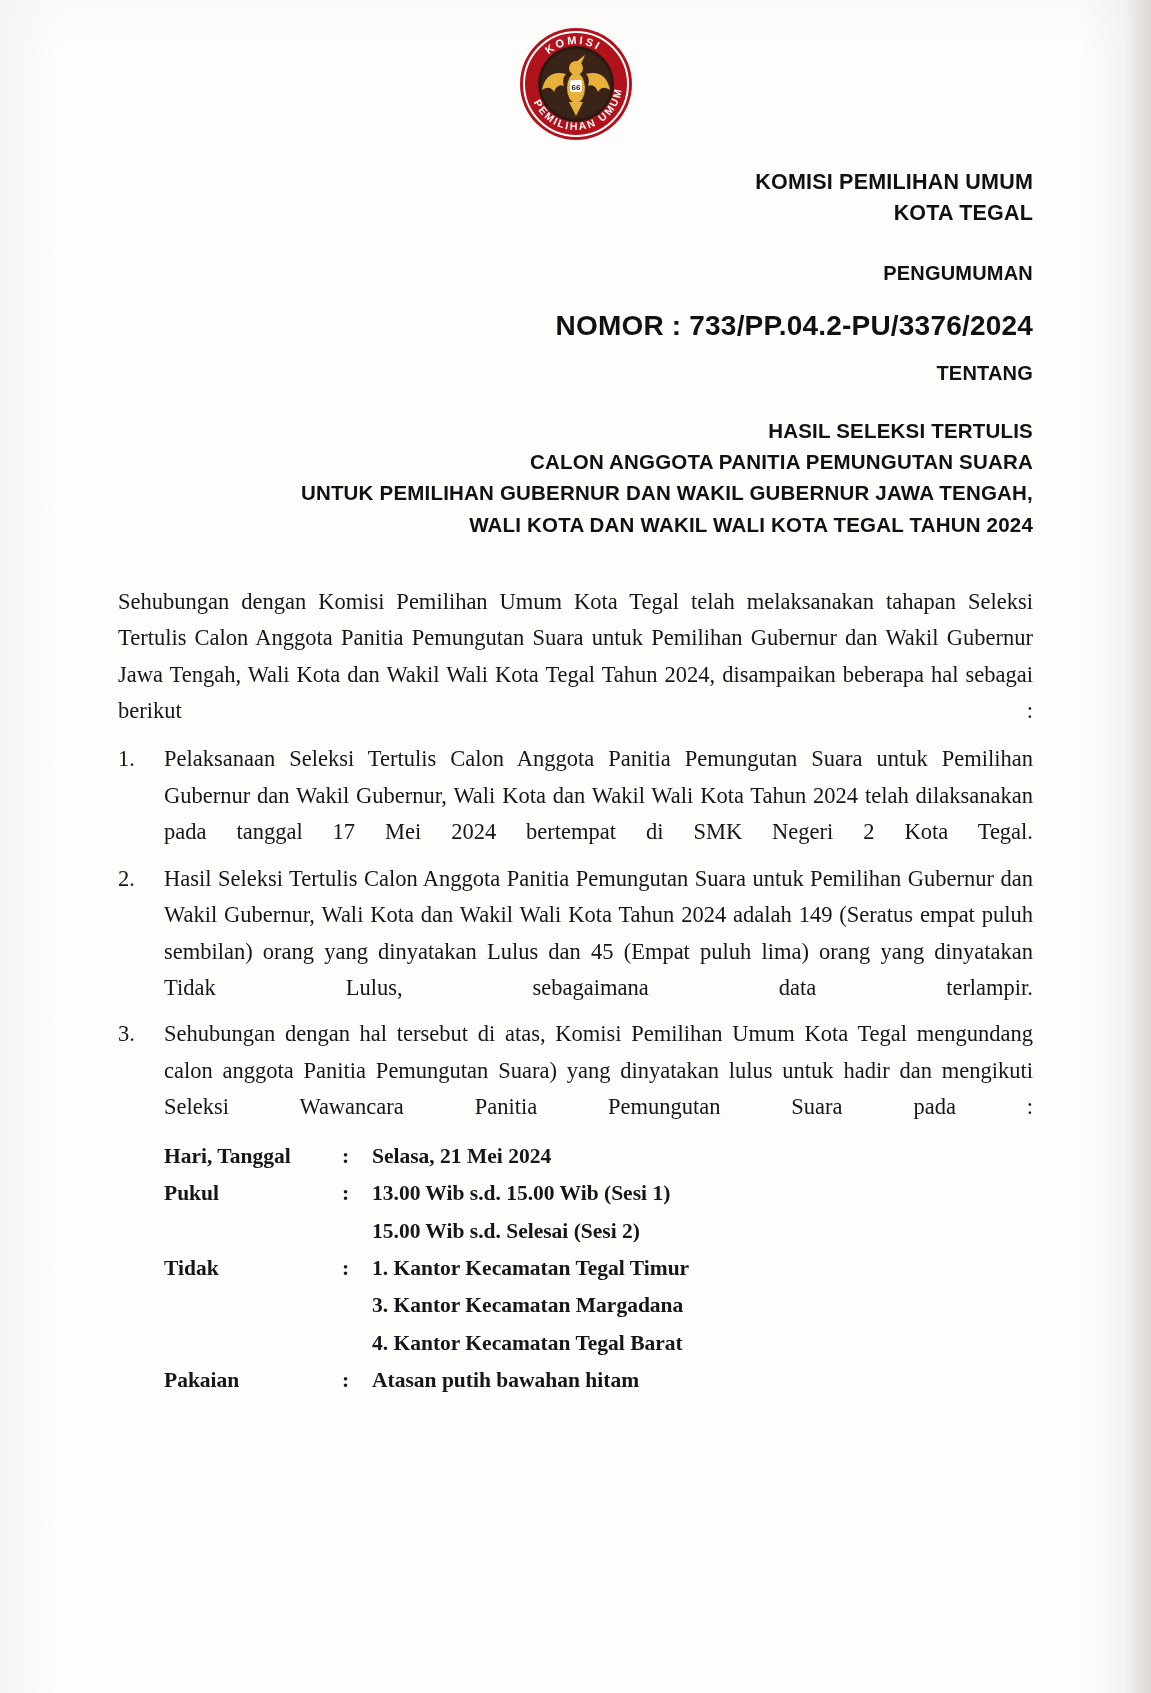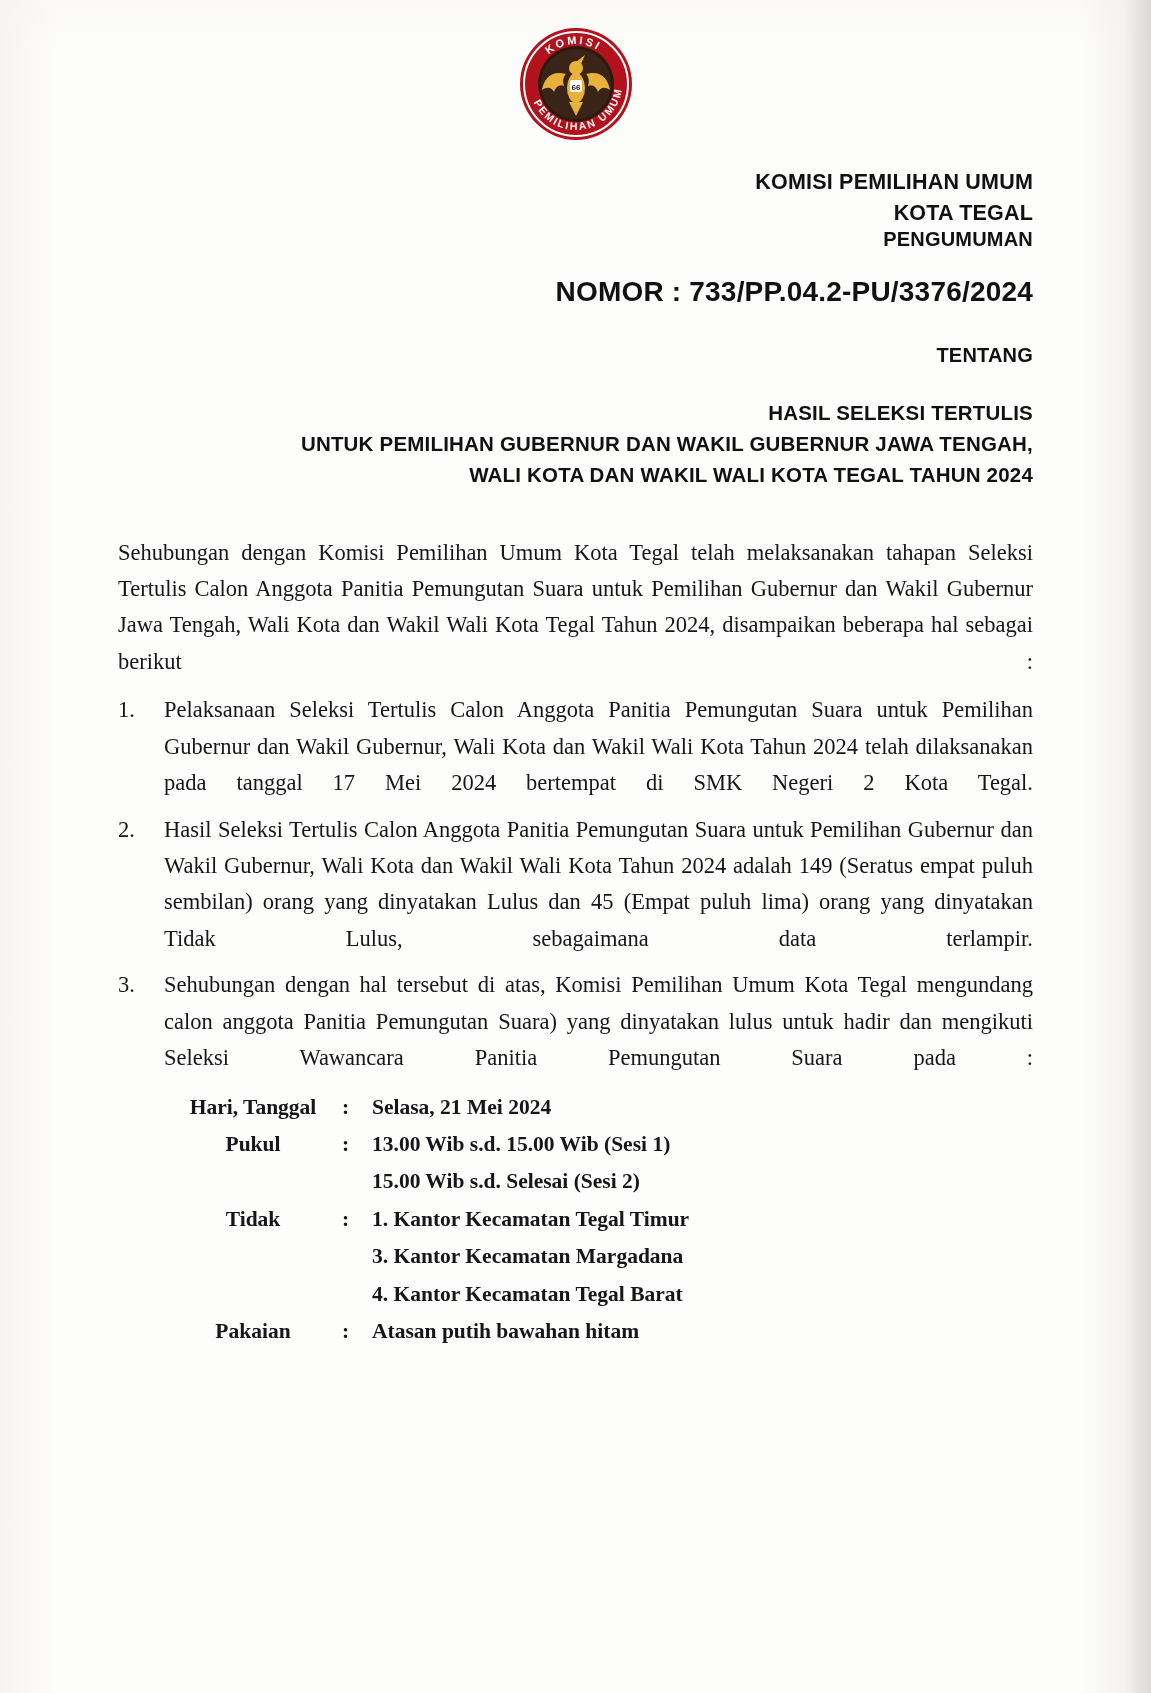--- a/index.html
+++ b/index.html
@@ -59,28 +59,29 @@
     letter-spacing: 0.2px;
     color: #111114;
   }
   .org {
     font-size: 21.5px;
     line-height: 1.42;
     margin-top: 14px;
   }
   .announce {
     font-size: 20px;
+    margin-top: 34px;
   }
   .number {
     font-size: 28px;
     margin-top: 25px;
   }
   .about {
     font-size: 20px;
-    margin-top: 36px;
+    margin-top: 20px;
   }
   .subject {
     font-size: 20.5px;
     line-height: 1.52;
     margin-top: 30px;
   }
 
   
   .body-block {
     margin-top: 44px;
@@ -123,21 +124,21 @@
     font-weight: bold;
     font-size: 21.5px;
     line-height: 1.74;
     border-collapse: collapse;
   }
   .details td {
     padding: 0;
     vertical-align: top;
     white-space: nowrap;
   }
-  .details td.label { width: 178px; text-align: center; }
+  .details td.label { width: 178px; }
   .details td.colon { width: 26px; }
   .details td.value { padding-left: 4px; }
 </style>
 </head>
 <body>
 
 <div class="page">
   <div class="content">
 
     <div class="logo-wrap">
@@ -189,20 +190,21 @@
     </div>
 
     <div class="hdr announce">PENGUMUMAN</div>
 
     <div class="hdr number">NOMOR :  733/PP.04.2-PU/3376/2024</div>
 
     <div class="hdr about">TENTANG</div>
 
     <div class="hdr subject">
       <div>HASIL SELEKSI TERTULIS</div>
+      <div>CALON ANGGOTA PANITIA PEMUNGUTAN SUARA</div>
       <div>UNTUK PEMILIHAN GUBERNUR DAN WAKIL GUBERNUR JAWA TENGAH,</div>
       <div>WALI KOTA DAN WAKIL WALI KOTA TEGAL TAHUN 2024</div>
     </div>
 
     <div class="body-block">
       <p class="para">Sehubungan dengan Komisi Pemilihan Umum Kota Tegal telah melaksanakan tahapan Seleksi Tertulis Calon Anggota Panitia Pemungutan Suara untuk Pemilihan Gubernur dan Wakil Gubernur Jawa Tengah, Wali Kota dan Wakil Wali Kota Tegal Tahun 2024, disampaikan beberapa hal sebagai berikut :</p>
 
       <ol class="numlist">
         <li>
           <span class="marker">1.</span>

